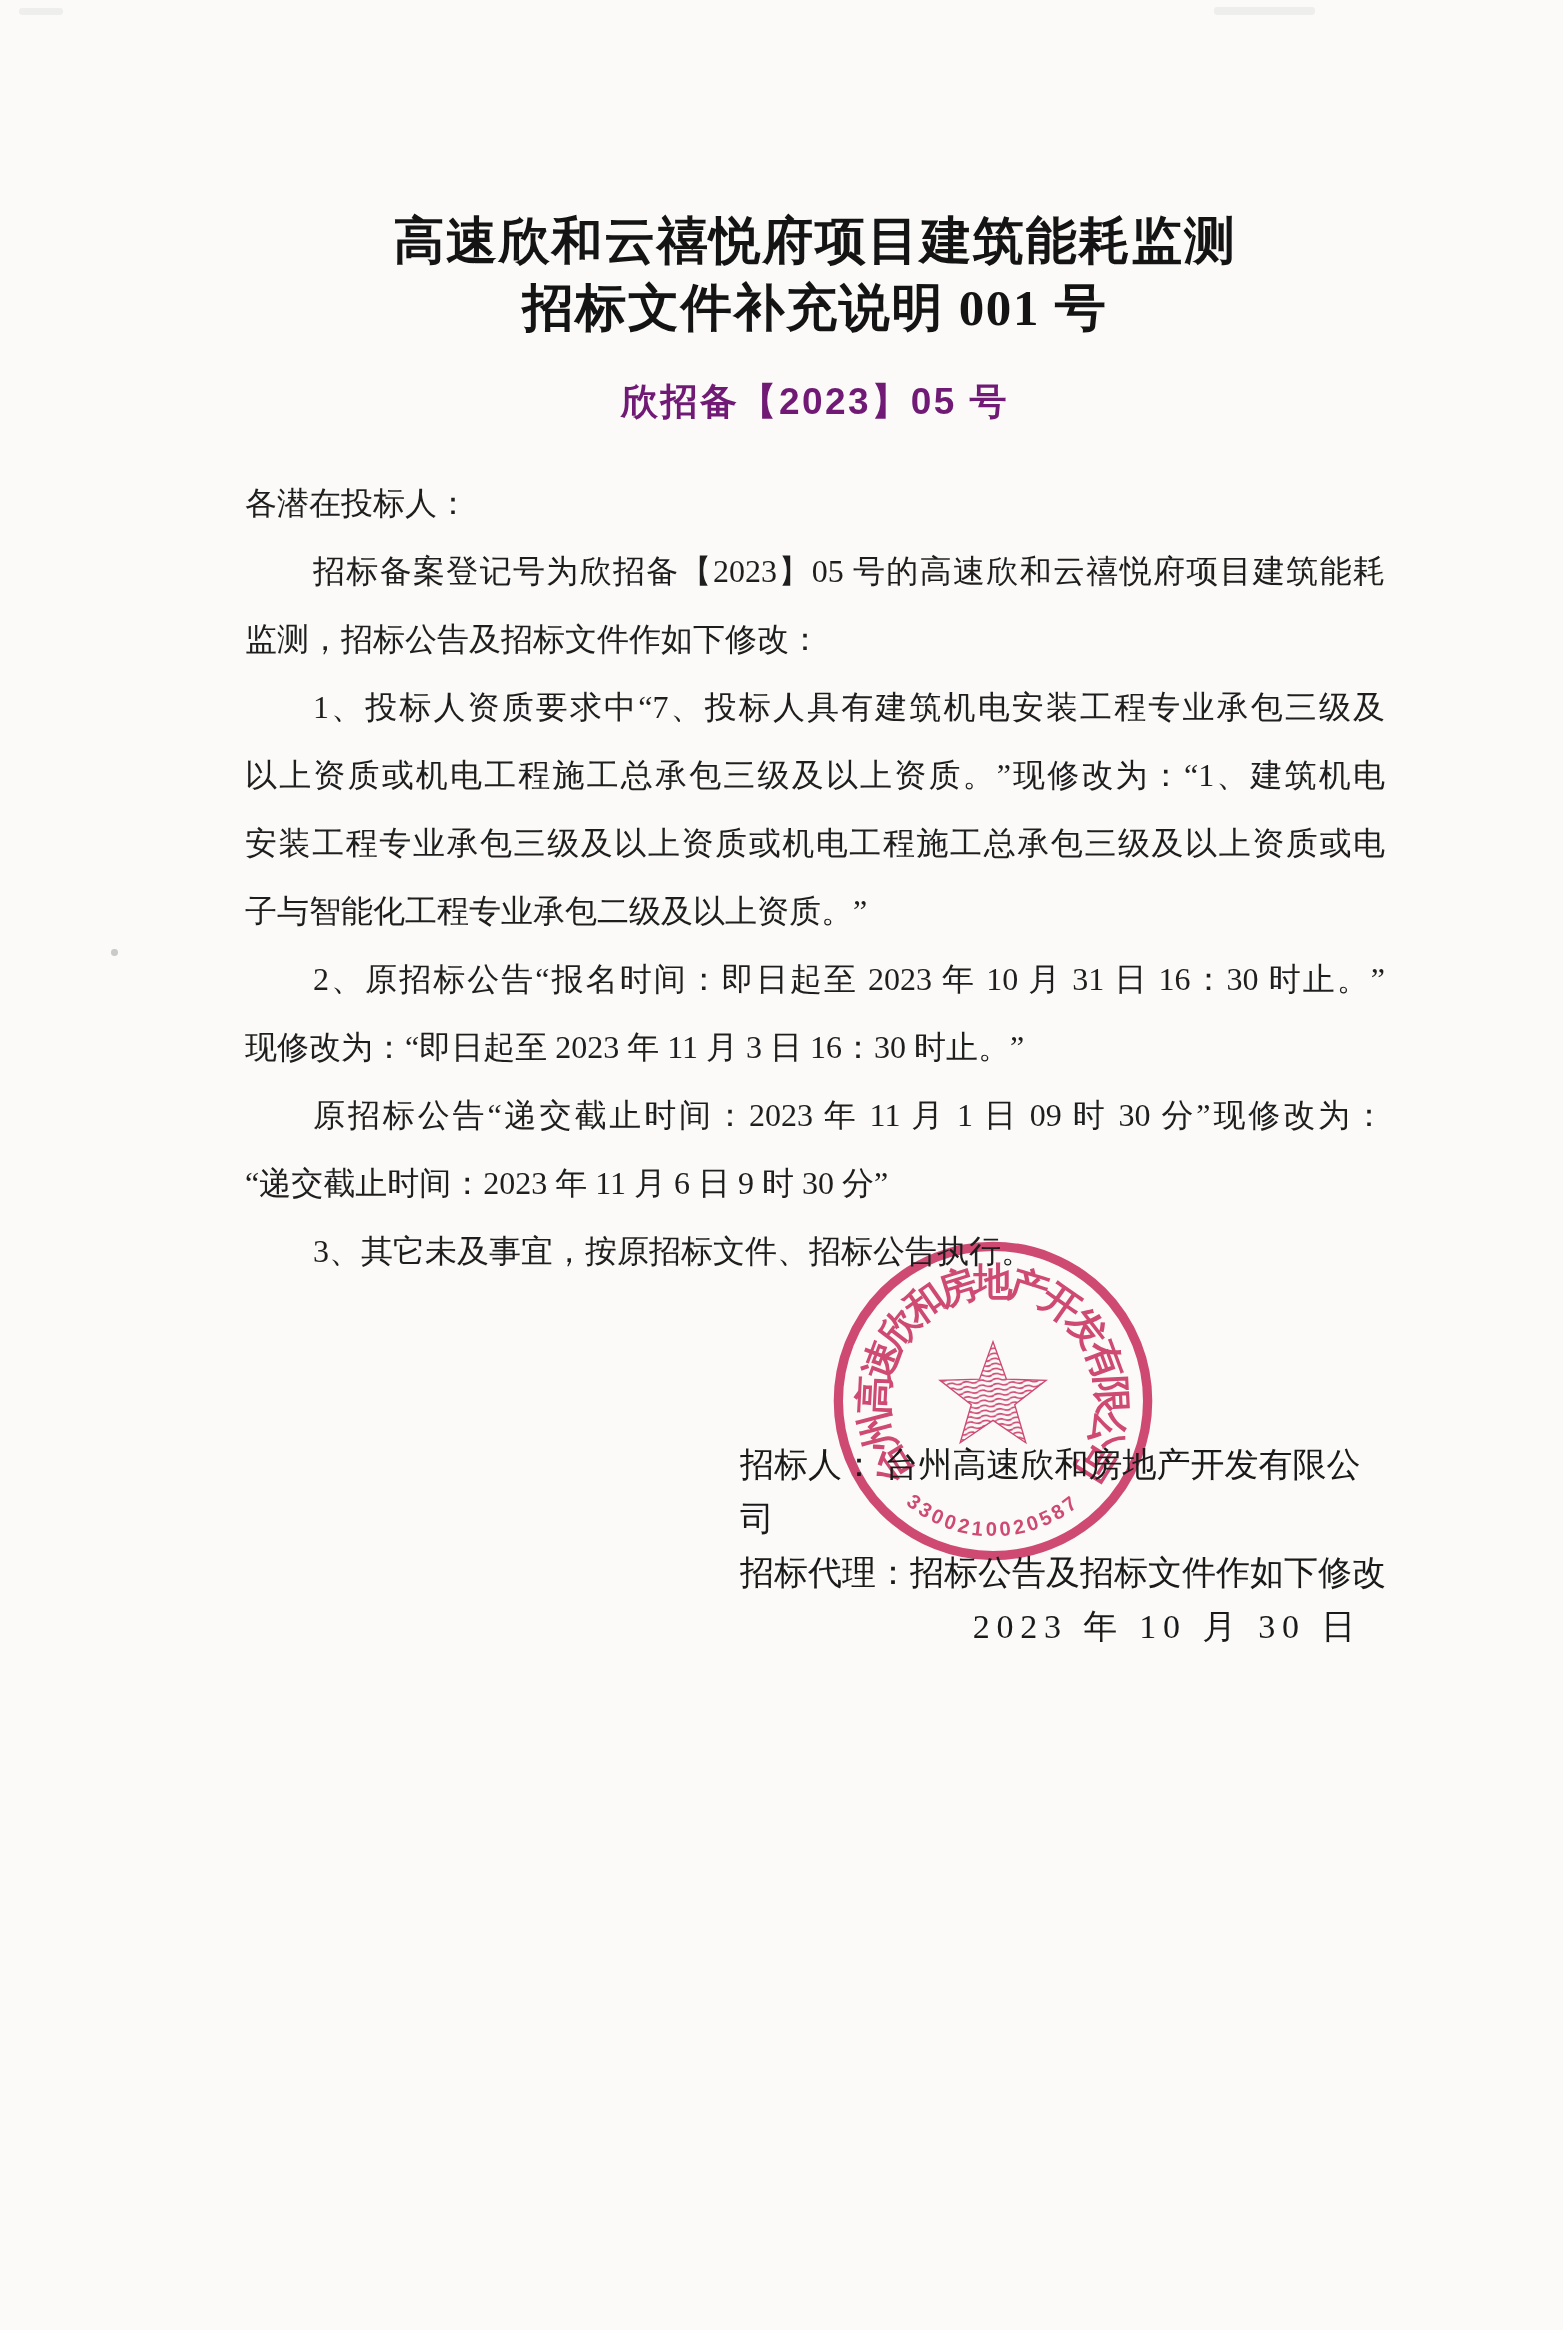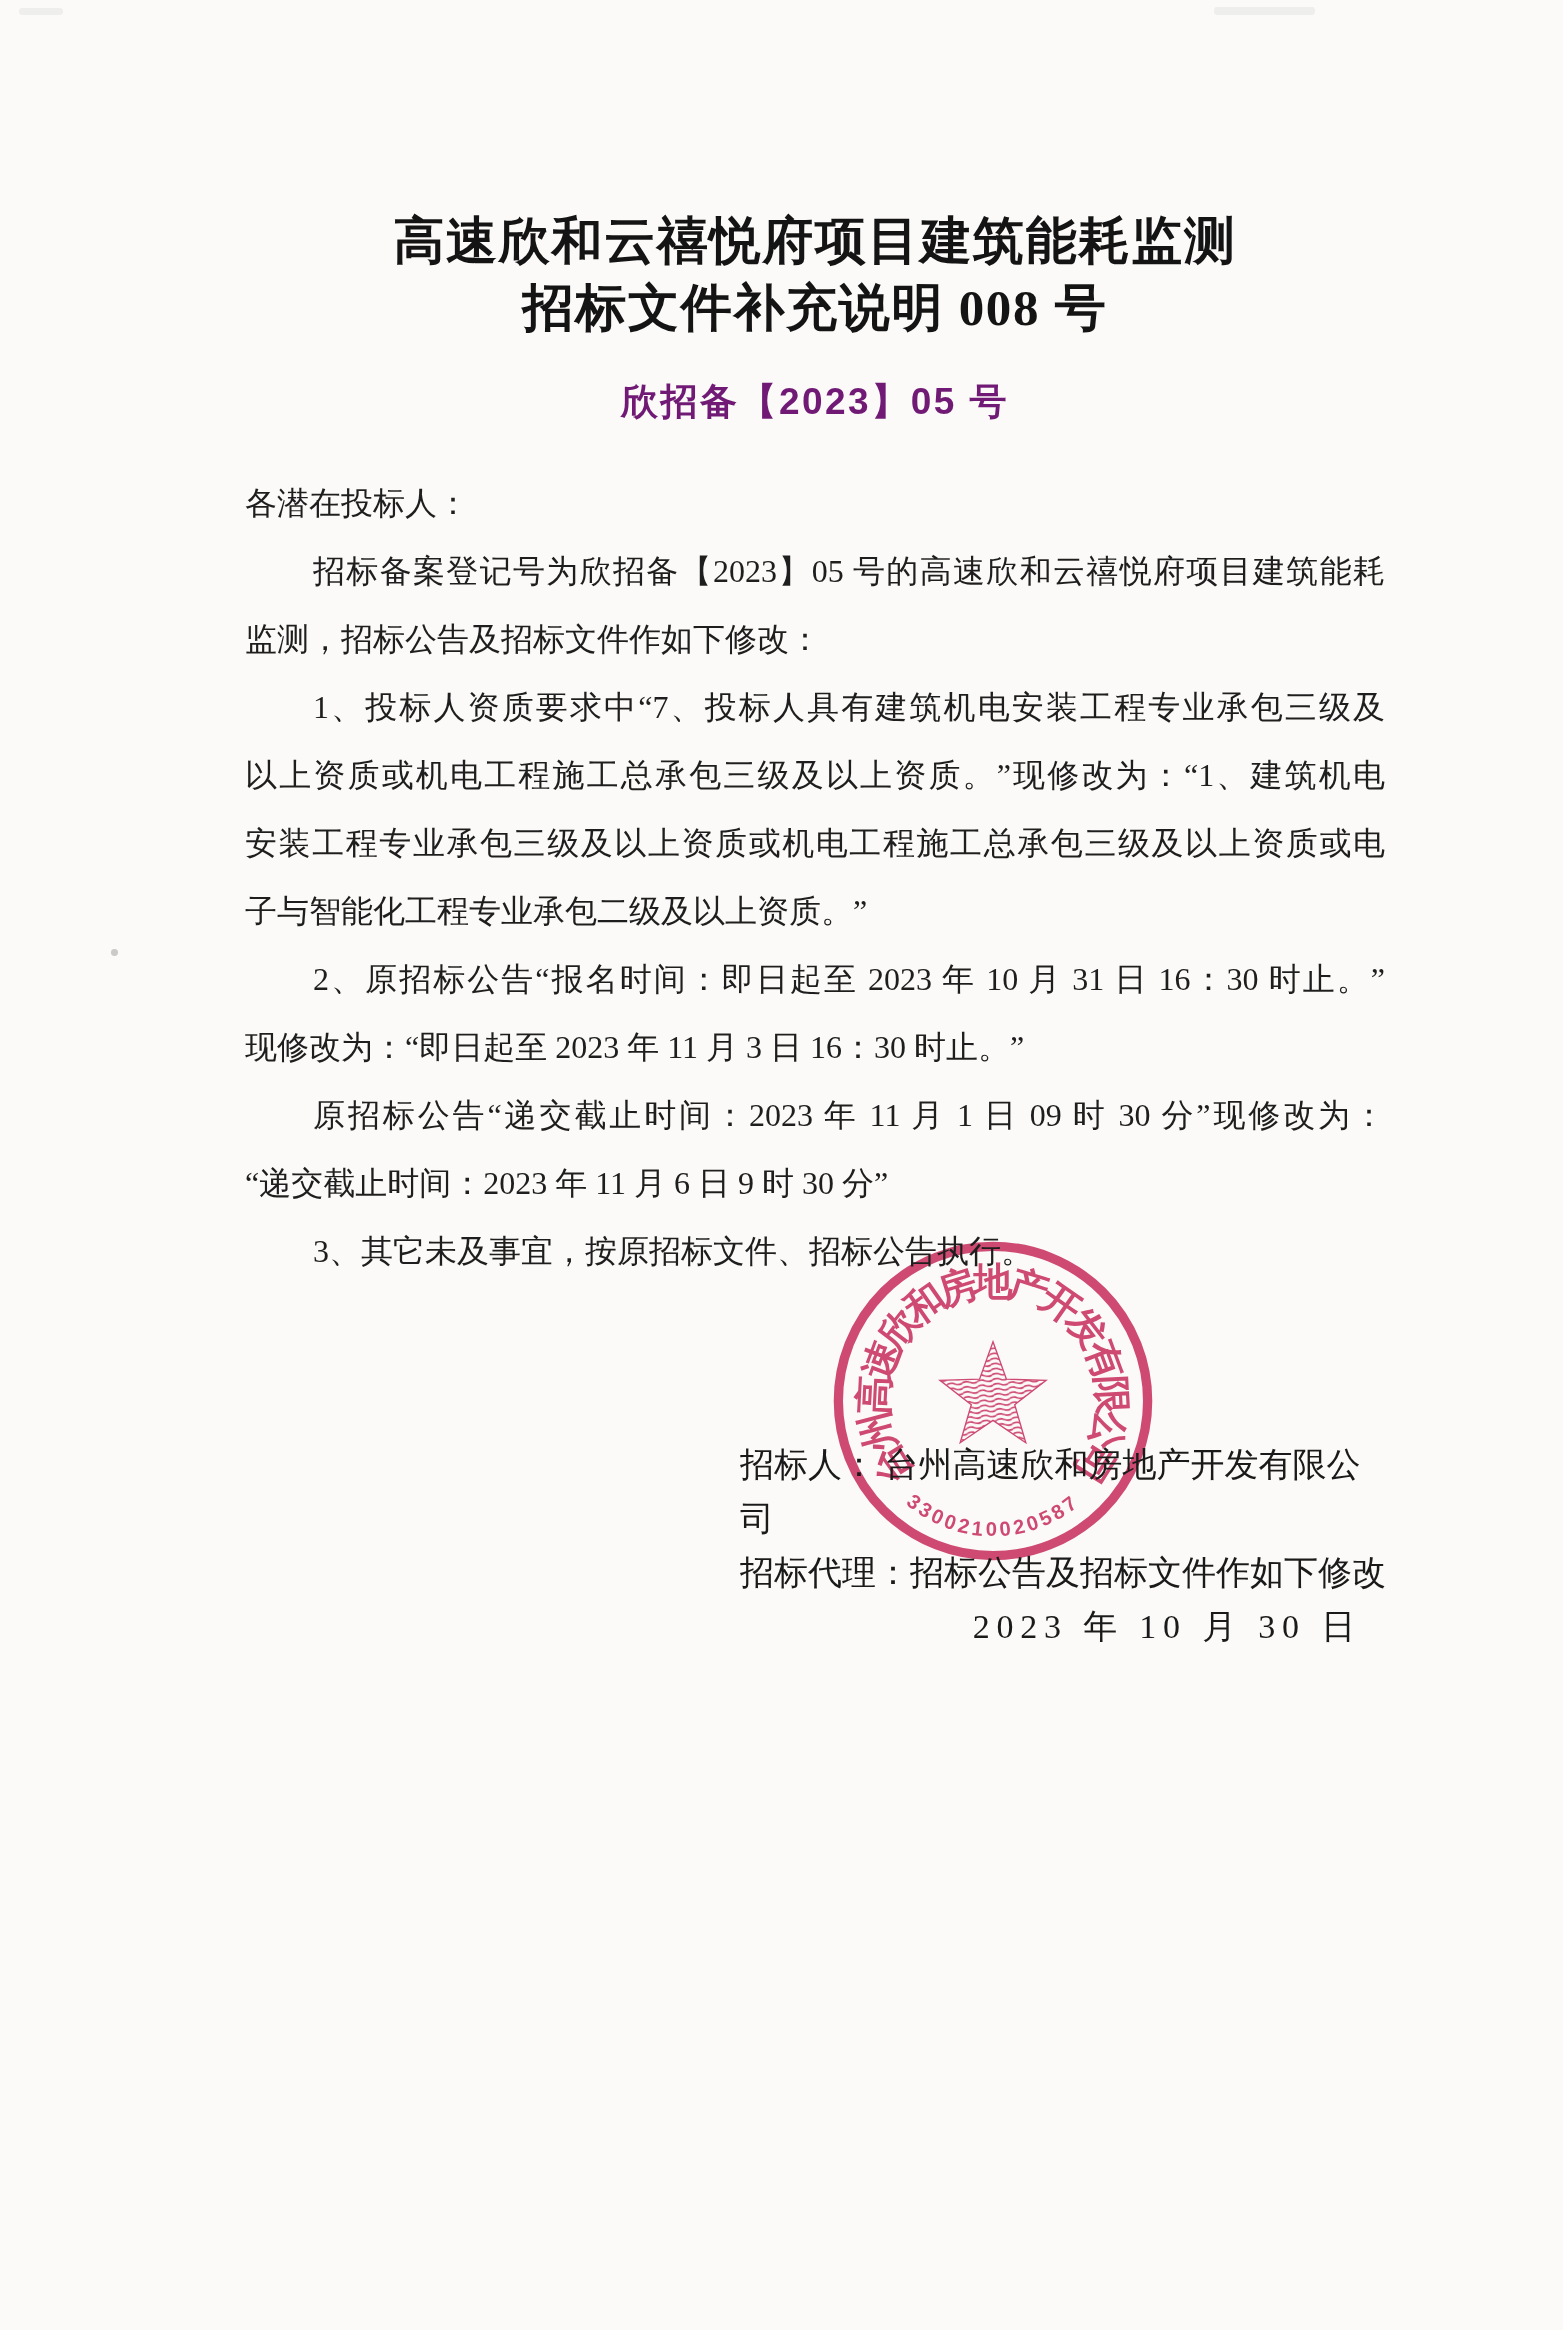--- a/index.html
+++ b/index.html
@@ -65,21 +65,21 @@
   .smudge{position:absolute;background:#e3e3e3;opacity:.55;border-radius:3.4px;z-index:1;}
 </style>
 </head>
 <body>
 
 <div class="smudge" style="left:18.6px;top:8.4px;width:44px;height:6.8px;"></div>
 <div class="smudge" style="left:1214px;top:6.8px;width:101px;height:8.4px;"></div>
 <div class="speck" style="left:111px;top:949px;width:6.8px;height:6.8px;"></div>
 
 <div class="t1">高速欣和云禧悦府项目建筑能耗监测</div>
-<div class="t2">招标文件补充说明 008 号</div>
+<div class="t2">招标文件补充说明 001 号</div>
 <div class="docnum">欣招备【2023】05 号</div>
 
 <main class="bodytext">
   <div class="ln">各潜在投标人：</div>
   <div class="ln ind just">招标备案登记号为欣招备【2023】05 号的高速欣和云禧悦府项目建筑能耗</div>
   <div class="ln">监测，招标公告及招标文件作如下修改：</div>
   <div class="ln ind just">1、投标人资质要求中“7、投标人具有建筑机电安装工程专业承包三级及</div>
   <div class="ln just">以上资质或机电工程施工总承包三级及以上资质。”现修改为：“1、建筑机电</div>
   <div class="ln just">安装工程专业承包三级及以上资质或机电工程施工总承包三级及以上资质或电</div>
   <div class="ln">子与智能化工程专业承包二级及以上资质。”</div>

